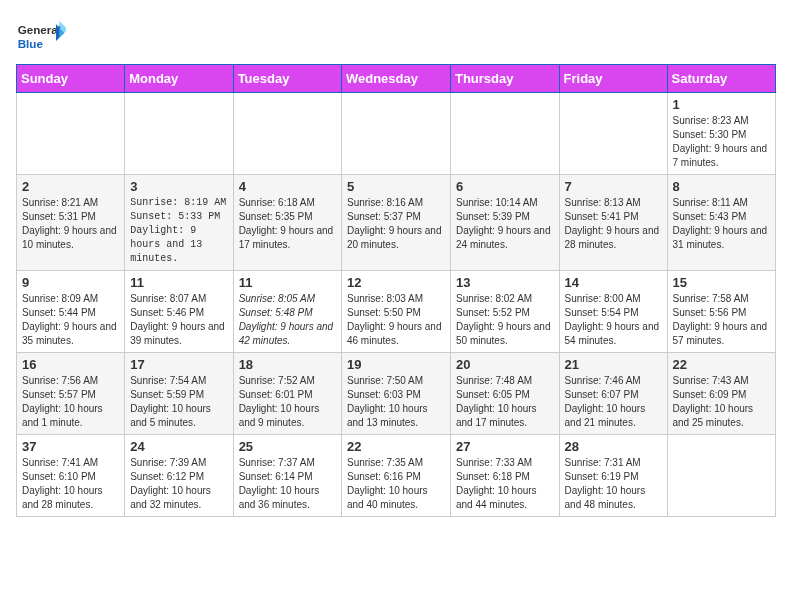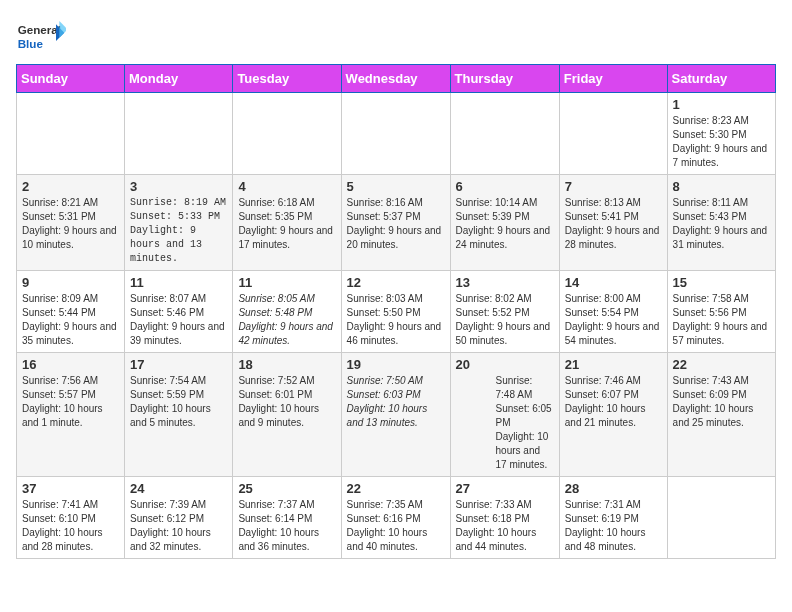--- a/index.html
+++ b/index.html
@@ -223,27 +223,27 @@
 Daylight: 10 hours and 5 minutes.</div>
         </td>
         <td>
           <span class="day-number">18</span>
           <div class="day-info" style="white-space: pre-line;">Sunrise: 7:52 AM
 Sunset: 6:01 PM
 Daylight: 10 hours and 9 minutes.</div>
         </td>
         <td>
           <span class="day-number">19</span>
-          <div class="day-info" style="white-space: pre-line; font-style: italic;">Sunrise: 7:50 AM
+          <div class="day-info" style="white-space: pre-line;">Sunrise: 7:50 AM
 Sunset: 6:03 PM
 Daylight: 10 hours and 13 minutes.</div>
         </td>
         <td>
           <span class="day-number">20</span>
-          <div class="day-info" style="white-space: pre-line; margin-left: 40px;">Sunrise: 7:48 AM
+          <div class="day-info" style="white-space: pre-line;">Sunrise: 7:48 AM
 Sunset: 6:05 PM
 Daylight: 10 hours and 17 minutes.</div>
         </td>
         <td>
           <span class="day-number">21</span>
           <div class="day-info" style="white-space: pre-line;">Sunrise: 7:46 AM
 Sunset: 6:07 PM
 Daylight: 10 hours and 21 minutes.</div>
         </td>
         <td>

